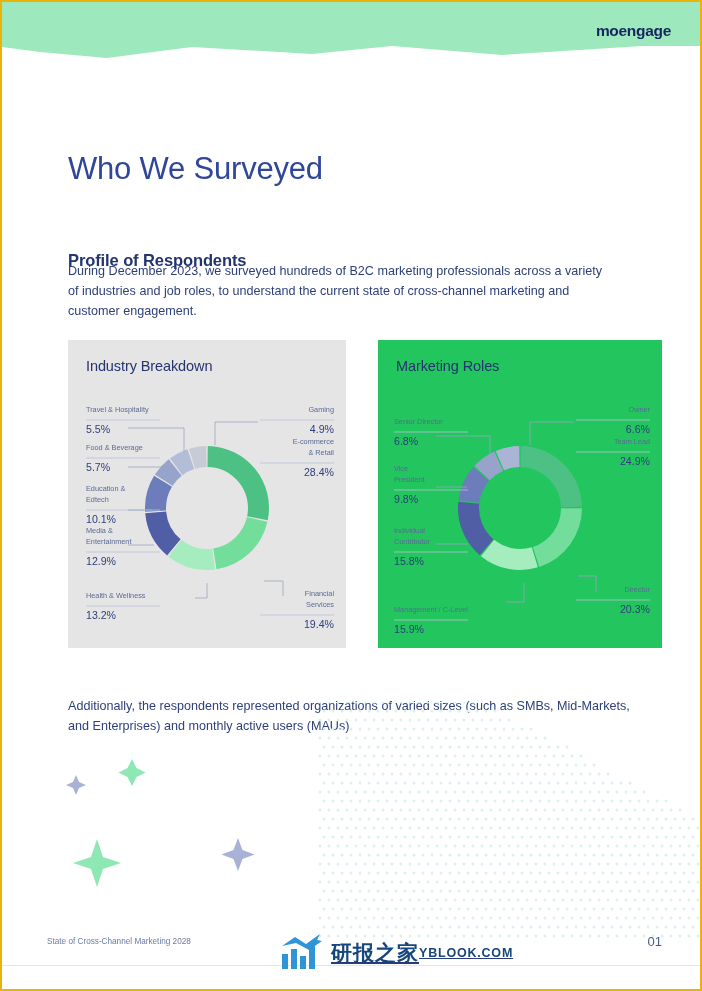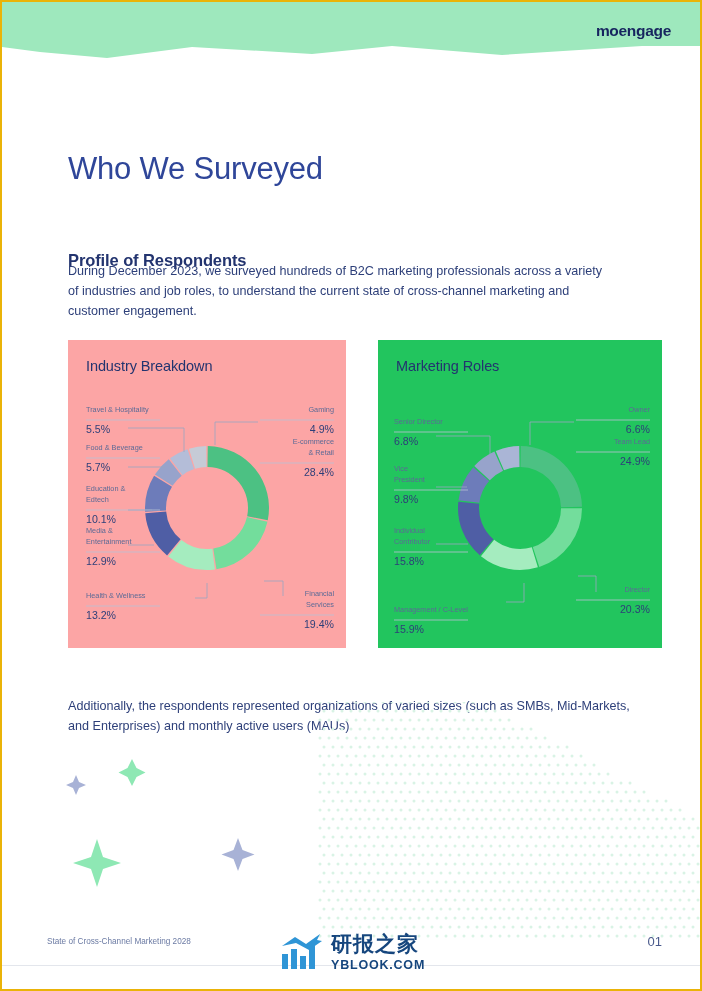--- a/index.html
+++ b/index.html
@@ -49,21 +49,21 @@
     font-size:12.6px;line-height:20px;color:#2d3f79;
   }
   .outro{
     position:absolute;left:66px;top:681px;width:572px;
     font-size:12.6px;line-height:20px;color:#2d3f79;
   }
 
   
   .card{
     position:absolute;top:338px;height:308px;
-    background:#fca5a5;
+    background:#e5e5e5;
   }
   .card.left{left:66px;width:278px;}
   .card.right{left:376px;width:284px;background:#22c55e;}
   .card-title{
     position:absolute;left:18px;top:18px;
     font-size:14.5px;color:#23346f;letter-spacing:-0.1px;
   }
   .chart-area{position:absolute;left:0;top:0;width:100%;height:100%;}
   .chart-area svg{display:block;}
 
@@ -86,21 +86,21 @@
     font-size:8.2px;color:#6b7aa3;
   }
   .page-num{
     position:absolute;right:38px;top:932px;
     font-size:13px;color:#4a5a8c;
   }
   .watermark{
     position:absolute;left:277px;top:930px;
     display:flex;align-items:center;gap:6px;
   }
-  .wm-text{display:flex;flex-direction:column;line-height:1;}
+  .wm-text{display:flex;line-height:1;text-decoration:underline;}
   .wm-cn{font-size:21px;font-weight:bold;color:#16467e;letter-spacing:1px;}
   .wm-en{font-size:12.5px;font-weight:bold;color:#16467e;letter-spacing:0.8px;margin-top:5px;}
 </style>
 </head>
 <body>
 
 <div class="page">
 
   <div class="header-band">
     <svg width="702" height="62" viewBox="0 0 702 62" aria-hidden="true">

